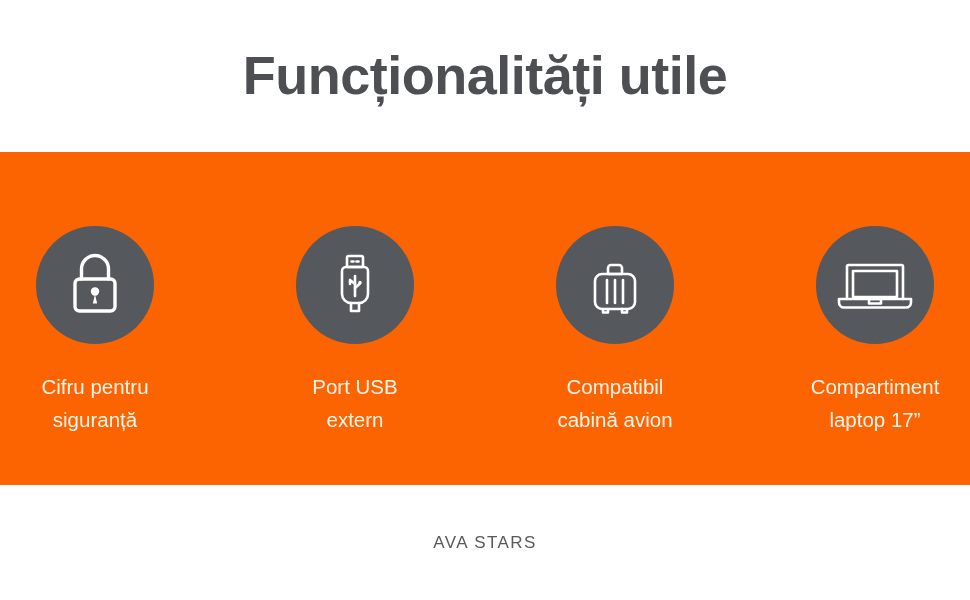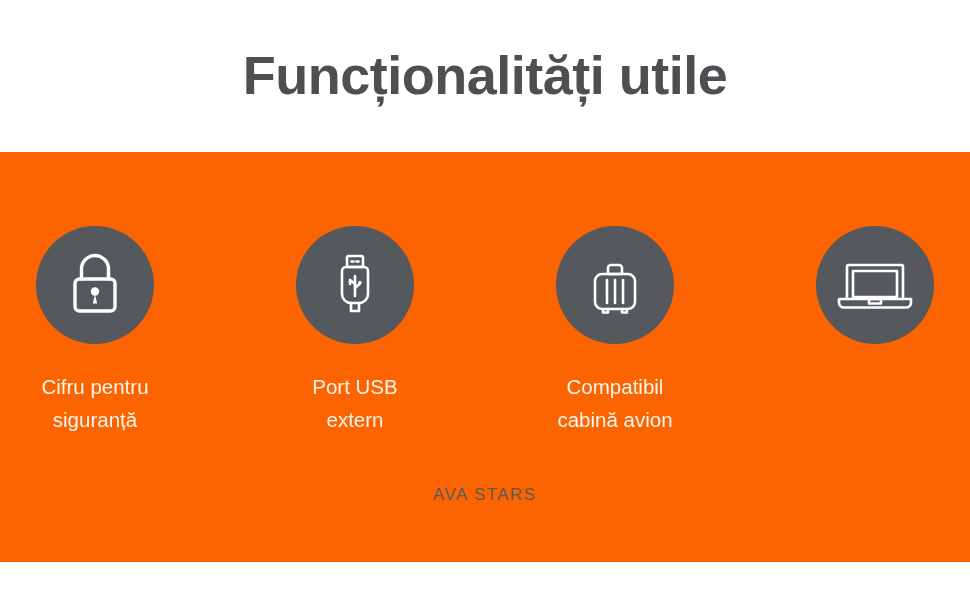--- a/index.html
+++ b/index.html
@@ -40,21 +40,21 @@
     text-align: center;
     white-space: nowrap;
   }
 
   
   #feature-band {
     position: absolute;
     left: 0;
     top: 152px;
     width: 970px;
-    height: 410px;
+    height: 333px;
     background: #fb6400;
     display: flex;
     align-items: flex-start;
     justify-content: center;
   }
 
   #feature-list {
     display: flex;
     flex-direction: row;
     align-items: flex-start;
@@ -95,21 +95,21 @@
   }
 
   
   #footer-area {
     position: absolute;
     left: 0;
     top: 485px;
     width: 970px;
     height: 115px;
     display: flex;
-    align-items: flex-start;
+    align-items: center;
     justify-content: center;
   }
 
   #footer-brand {
     font-size: 17px;
     color: #57595d;
     letter-spacing: 1.4px;
     text-align: center;
   }
 </style>
@@ -182,20 +182,22 @@
         <div class="icon-circle">
           <span>
             <svg width="78" height="58" viewBox="0 0 78 58" fill="none" stroke="#ffffff" stroke-width="2.6" stroke-linecap="round" stroke-linejoin="round">
               <path d="M11 43 V10.5 a1.5 1.5 0 0 1 1.5-1.5 h53 a1.5 1.5 0 0 1 1.5 1.5 V43"></path>
               <rect x="17" y="15" width="44" height="26"></rect>
               <path d="M3 43 h72 a0 0 0 0 1 0 0 v3.5 a5 5 0 0 1 -5 5 H8 a5 5 0 0 1 -5 -5 V43 Z"></path>
               <rect x="33" y="43" width="12" height="4.5"></rect>
             </svg>
           </span>
         </div>
+        <div class="feature-label">Compartiment
+laptop 17”</div>
       </div>
 
     </div>
   </div>
 
   <div id="footer-area">
     <div id="footer-brand">AVA STARS</div>
   </div>
 
 </div>

